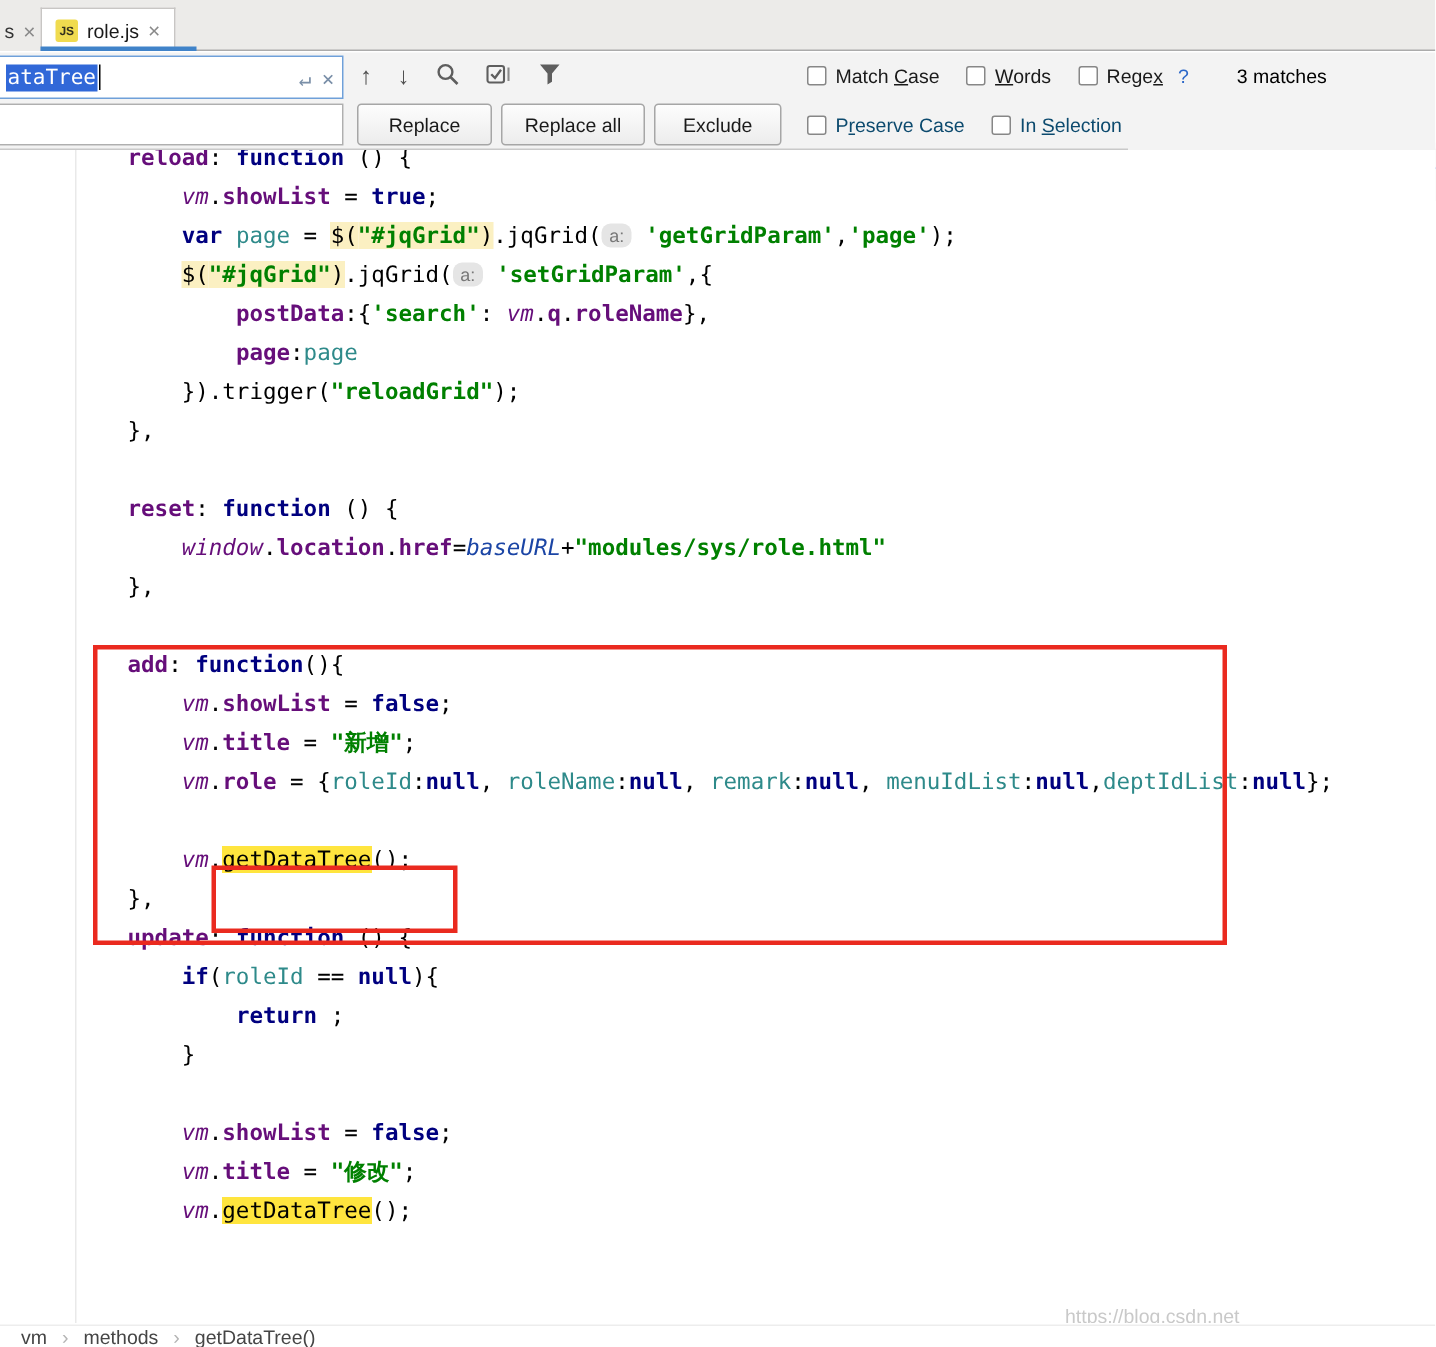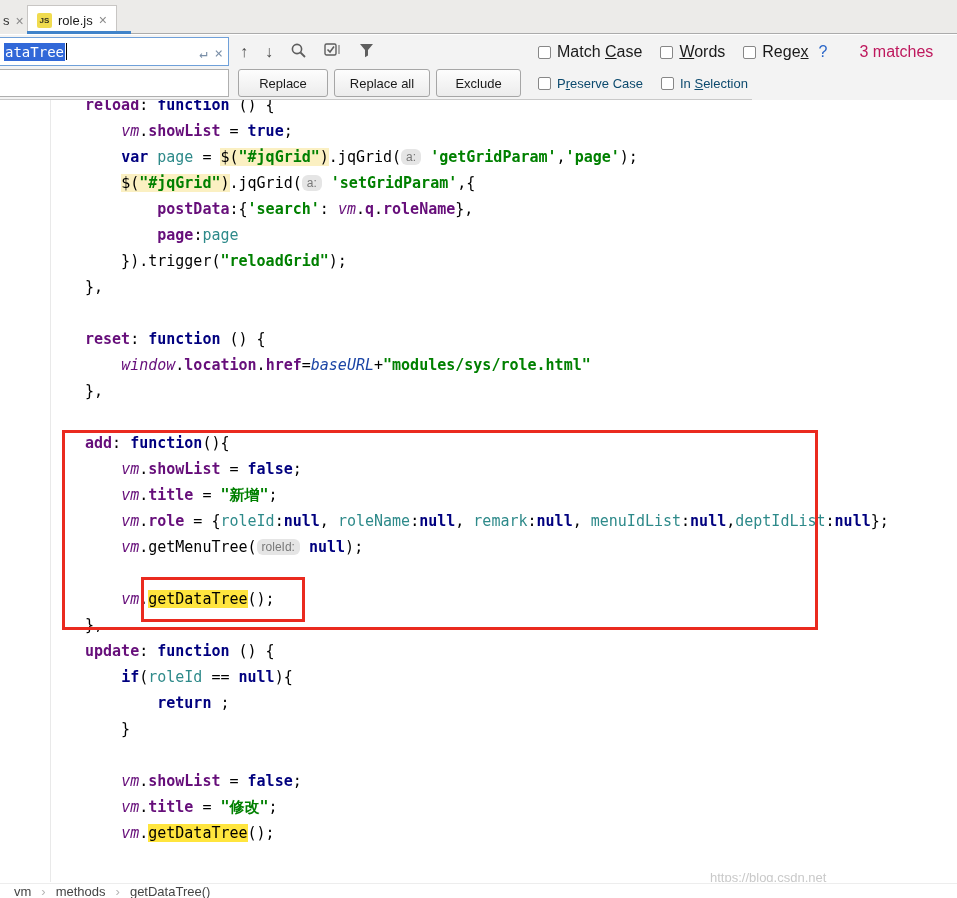--- a/index.html
+++ b/index.html
@@ -27,26 +27,26 @@
   .field-icons{position:absolute;right:5px;top:0;height:29px;display:flex;align-items:center;gap:7px;color:#7A8FA8;font-size:14px}
   .replace-field{position:absolute;left:-2px;top:34px;width:231px;height:28px;background:#fff;border:1px solid #AFAFAF}
   .nav-icons{position:absolute;left:240px;top:2px;height:30px;display:flex;align-items:center;gap:17px;color:#4F4F4F;font-size:16px}
   .nav-icons .uarr,.nav-icons .darr{font-weight:bold}
   .btn{position:absolute;top:34px;height:28px;border:1px solid #A6A6A6;border-radius:3px;
     background:linear-gradient(#FDFDFD,#ECECEC);font-size:13px;color:#1A1A1A;
     display:flex;align-items:center;justify-content:center}
   #btn-replace{left:238px;width:90px}
   #btn-replace-all{left:334px;width:96px}
   #btn-exclude{left:436px;width:85px}
-  .opt-row1{position:absolute;left:538px;top:8px;display:flex;align-items:center;gap:18px;font-size:16px;color:#1A1A1A}
+  .opt-row1{position:absolute;left:538px;top:8px;display:flex;align-items:center;gap:18px;font-size:13px;color:#1A1A1A}
   .opt-row2{position:absolute;left:538px;top:41px;display:flex;align-items:center;gap:18px;font-size:13px;color:#0c4a6e}
   .cb{display:flex;align-items:center;gap:6px;white-space:nowrap}
   .cb .box{width:13px;height:13px;border:1px solid #878787;border-radius:2px;background:#fff;flex:0 0 auto}
   .help{color:#2A66C8;margin-left:-8px}
-  .matches{margin-left:14px;color:#be185d}
+  .matches{margin-left:14px;color:#000000}
 
   
   .ime{position:absolute;right:-6px;top:60px;height:39px;display:flex;align-items:center;gap:8px;
     background:#F3F3F3;padding-left:7px}
   .sogou{width:27px;height:27px;border-radius:8px;background:radial-gradient(circle at 32% 30%,#FF9C40,#F2660A);
     color:#fff;font-weight:bold;font-size:17px;display:grid;place-items:center;font-style:italic}
   .ime-blue{color:#3E84E6;font-weight:bold}
   .zh{font-size:19px}
   .punct{font-size:15px;letter-spacing:-1px}
   .smile{font-size:20px;font-weight:normal}
@@ -212,21 +212,20 @@
         <div class="code-line"><span class="tk-p">},</span></div>
         <div class="code-line"></div>
         <div class="code-line"><span class="tk-f">reset</span><span class="tk-p">: </span><span class="tk-k">function</span><span class="tk-p"> () {</span></div>
         <div class="code-line"><span class="tk-p">    </span><span class="tk-v">window</span><span class="tk-p">.</span><span class="tk-f">location</span><span class="tk-p">.</span><span class="tk-f">href</span><span class="tk-p">=</span><span class="tk-gi">baseURL</span><span class="tk-p">+</span><span class="tk-s">"modules/sys/role.html"</span></div>
         <div class="code-line"><span class="tk-p">},</span></div>
         <div class="code-line"></div>
         <div class="code-line"><span class="tk-f">add</span><span class="tk-p">: </span><span class="tk-k">function</span><span class="tk-p">(){</span></div>
         <div class="code-line"><span class="tk-p">    </span><span class="tk-v">vm</span><span class="tk-p">.</span><span class="tk-f">showList</span><span class="tk-p"> = </span><span class="tk-k">false</span><span class="tk-p">;</span></div>
         <div class="code-line"><span class="tk-p">    </span><span class="tk-v">vm</span><span class="tk-p">.</span><span class="tk-f">title</span><span class="tk-p"> = </span><span class="tk-s">"新增"</span><span class="tk-p">;</span></div>
         <div class="code-line"><span class="tk-p">    </span><span class="tk-v">vm</span><span class="tk-p">.</span><span class="tk-f">role</span><span class="tk-p"> = {</span><span class="tk-loc">roleId</span><span class="tk-p">:</span><span class="tk-k">null</span><span class="tk-p">, </span><span class="tk-loc">roleName</span><span class="tk-p">:</span><span class="tk-k">null</span><span class="tk-p">, </span><span class="tk-loc">remark</span><span class="tk-p">:</span><span class="tk-k">null</span><span class="tk-p">, </span><span class="tk-loc">menuIdList</span><span class="tk-p">:</span><span class="tk-k">null</span><span class="tk-p">,</span><span class="tk-loc">deptIdList</span><span class="tk-p">:</span><span class="tk-k">null</span><span class="tk-p">};</span></div>
-        <div class="code-line"><span class="tk-p">    </span><span class="tk-v">vm</span><span class="tk-p">.getMenuTree(</span><span class="tk-in">roleId:</span><span class="tk-p"> </span><span class="tk-k">null</span><span class="tk-p">);</span></div>
         <div class="code-line"></div>
         <div class="code-line"><span class="tk-p">    </span><span class="tk-v">vm</span><span class="tk-p">.</span><span class="tk-hly">getDataTree</span><span class="tk-p">();</span></div>
         <div class="code-line"><span class="tk-p">},</span></div>
         <div class="code-line"><span class="tk-f">update</span><span class="tk-p">: </span><span class="tk-k">function</span><span class="tk-p"> () {</span></div>
         <div class="code-line"><span class="tk-p">    </span><span class="tk-k">if</span><span class="tk-p">(</span><span class="tk-loc">roleId</span><span class="tk-p"> == </span><span class="tk-k">null</span><span class="tk-p">){</span></div>
         <div class="code-line"><span class="tk-p">        </span><span class="tk-k">return</span><span class="tk-p"> ;</span></div>
         <div class="code-line"><span class="tk-p">    }</span></div>
         <div class="code-line"></div>
         <div class="code-line"><span class="tk-p">    </span><span class="tk-v">vm</span><span class="tk-p">.</span><span class="tk-f">showList</span><span class="tk-p"> = </span><span class="tk-k">false</span><span class="tk-p">;</span></div>
         <div class="code-line"><span class="tk-p">    </span><span class="tk-v">vm</span><span class="tk-p">.</span><span class="tk-f">title</span><span class="tk-p"> = </span><span class="tk-s">"修改"</span><span class="tk-p">;</span></div>

